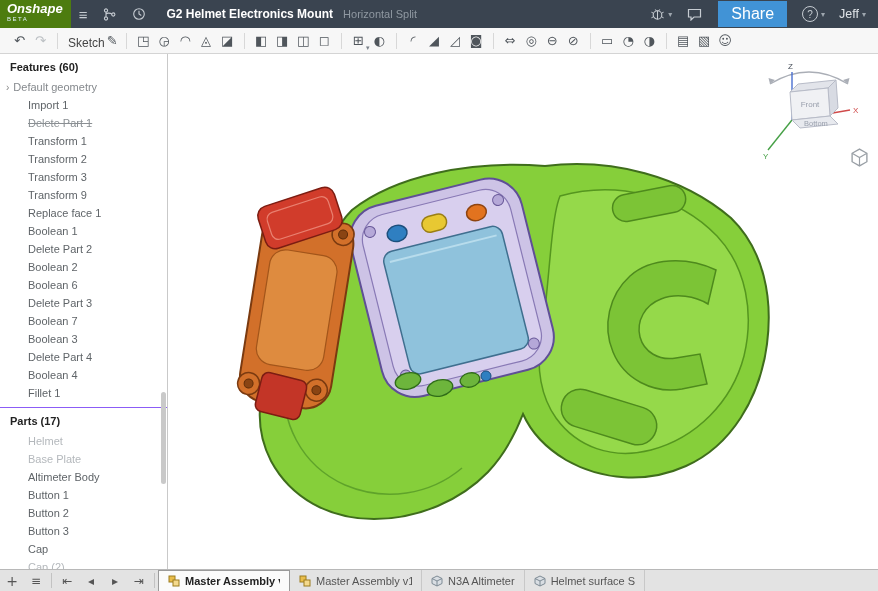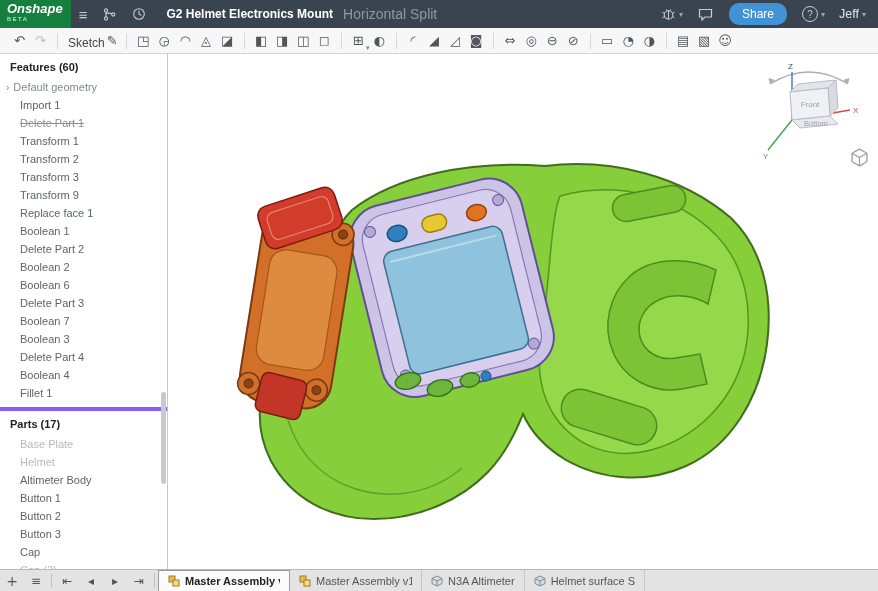--- a/index.html
+++ b/index.html
@@ -1,48 +1,48 @@
 <!DOCTYPE html>
 <html><head>
 <meta charset="utf-8">
 <style>
   * { box-sizing: border-box; margin: 0; padding: 0; }
   html,body { width:878px; height:591px; overflow:hidden; }
   body { font-family:"Liberation Sans", sans-serif; background:#fff; position:relative; }
 
   
   .header { position:absolute; top:0; left:0; right:0; height:28px; background:#3a4450; display:flex; align-items:center; z-index:30; }
-  .logo { height:28px; min-width:62px; background:#15803d; color:#fff; padding:2px 8px 0 7px; cursor:pointer; line-height:1; }
+  .logo { height:28px; min-width:62px; background:#4d7c0f; color:#fff; padding:2px 8px 0 7px; cursor:pointer; line-height:1; }
   .logo .name { font-size:13px; font-weight:bold; font-style:italic; display:block; }
   .logo .beta { font-size:6px; letter-spacing:1.5px; display:block; margin-top:1px; color:#dff0fa; }
   .hicon { color:#c6ccd2; font-size:14px; margin:0 8px; cursor:pointer; display:flex; align-items:center; line-height:1; }
   .hicon svg { display:block; }
   .title { color:#fff; font-size:12px; font-weight:600; margin-left:12px; white-space:nowrap; }
-  .subtitle { color:#8f98a1; font-size:14px; margin-left:10px; white-space:nowrap; }
+  .subtitle { color:#8f98a1; font-size:11px; margin-left:10px; white-space:nowrap; }
   .spacer { flex:1; }
   .caret { color:#9da6ae; font-size:8px; margin-left:3px; }
-  .share-btn { background:#4193d6; color:#fff; font-size:12px; padding:4px 13px; border-radius:10px; border:none; cursor:pointer; margin:0 8px; font-family:inherit; }
+  .share-btn { background:#4193d6; color:#fff; font-size:16px; padding:4px 13px; border-radius:0; border:none; cursor:pointer; margin:0 8px; font-family:inherit; }
   .help-circle { width:16px; height:16px; border-radius:50%; border:1.5px solid #c6ccd2; color:#c6ccd2; font-size:10px; display:flex; align-items:center; justify-content:center; }
   .user-label { color:#dfe3e7; font-size:12.5px; }
   .menu-grp { display:flex; align-items:center; cursor:pointer; margin:0 7px; }
 
   
   .toolbar { position:absolute; top:28px; left:0; right:0; height:26px; background:#f7f7f7; border-bottom:1px solid #d4d4d4; display:flex; align-items:center; padding:0 9px; z-index:20; }
   .ticon { font-family:"DejaVu Sans", sans-serif; color:#50565c; font-size:13px; width:21px; text-align:center; cursor:pointer; position:relative; line-height:24px; flex:0 0 auto; }
   .ticon.dimmed { color:#bcc0c4; }
   .mini-caret { position:absolute; right:-1px; bottom:1px; font-size:7px; color:#7b828a; line-height:1; }
   .tsep { width:1px; height:16px; background:#d8d8d8; margin:0 6px; flex:0 0 auto; }
   .sketch-label { font-size:12px; color:#444; margin:4px 2px 0 4px; cursor:pointer; }
   .sketch-pencil { color:#50565c; font-size:13px; cursor:pointer; margin-right:2px; font-family:"DejaVu Sans",sans-serif; }
 
   
   .features-panel { position:absolute; top:54px; left:0; width:168px; bottom:22px; background:#fff; border-right:1px solid #c9c9c9; font-size:11px; overflow:hidden; z-index:10; }
   .panel-header { font-weight:bold; font-size:11px; color:#222; padding:7px 10px 5px; cursor:pointer; }
-  .parts-header { border-top:4px solid #8b5cf6; margin-top:5px; }
-  .tree-item { height:18px; line-height:18px; padding-left:20px; color:#5f6468; cursor:pointer; white-space:nowrap; overflow:hidden; }
+  .parts-header { border-top:1px solid #8b5cf6; margin-top:5px; }
+  .tree-item { height:18px; line-height:18px; padding-left:28px; color:#5f6468; cursor:pointer; white-space:nowrap; overflow:hidden; }
   .tree-item.has-arrow { padding-left:6px; color:#85898d; }
   .tree-item.dim { color:#b4b8bc; }
   .tree-item.struck span[data-name="feature-item-label"] { text-decoration:line-through; color:#8a8f93; }
   .expand-arrow { margin-right:4px; color:#888; font-size:10px; }
   .panel-scrollbar { position:absolute; right:1px; top:338px; width:5px; height:92px; background:#c9c9c9; border-radius:3px; cursor:pointer; }
 
   
   .viewport { position:absolute; left:168px; top:54px; right:0; bottom:22px; background:#fff; overflow:hidden; }
   .model-svg { position:absolute; left:0; top:0; }
   .viewcube-svg { position:absolute; right:14px; top:4px; }
@@ -168,22 +168,22 @@
       <div class="tree-item" data-name="feature-item"><span data-name="feature-item-label">Boolean 6</span></div>
       <div class="tree-item" data-name="feature-item"><span data-name="feature-item-label">Delete Part 3</span></div>
       <div class="tree-item" data-name="feature-item"><span data-name="feature-item-label">Boolean 7</span></div>
       <div class="tree-item" data-name="feature-item"><span data-name="feature-item-label">Boolean 3</span></div>
       <div class="tree-item" data-name="feature-item"><span data-name="feature-item-label">Delete Part 4</span></div>
       <div class="tree-item" data-name="feature-item"><span data-name="feature-item-label">Boolean 4</span></div>
       <div class="tree-item" data-name="feature-item"><span data-name="feature-item-label">Fillet 1</span></div>
     </div>
   <div class="panel-header parts-header" data-name="parts-header">Parts (17)</div>
   <div data-name="parts-list">
+      <div class="tree-item dim" data-name="part-item"><span data-name="part-item-label">Helmet</span></div>
       <div class="tree-item dim" data-name="part-item"><span data-name="part-item-label">Base Plate</span></div>
-      <div class="tree-item dim" data-name="part-item"><span data-name="part-item-label">Helmet</span></div>
       <div class="tree-item" data-name="part-item"><span data-name="part-item-label">Altimeter Body</span></div>
       <div class="tree-item" data-name="part-item"><span data-name="part-item-label">Button 1</span></div>
       <div class="tree-item" data-name="part-item"><span data-name="part-item-label">Button 2</span></div>
       <div class="tree-item" data-name="part-item"><span data-name="part-item-label">Button 3</span></div>
       <div class="tree-item" data-name="part-item"><span data-name="part-item-label">Cap</span></div>
       <div class="tree-item dim" data-name="part-item"><span data-name="part-item-label">Cap (2)</span></div>
     </div>
   <div class="panel-scrollbar" data-name="panel-scrollbar-thumb"></div>
 </div>
 

